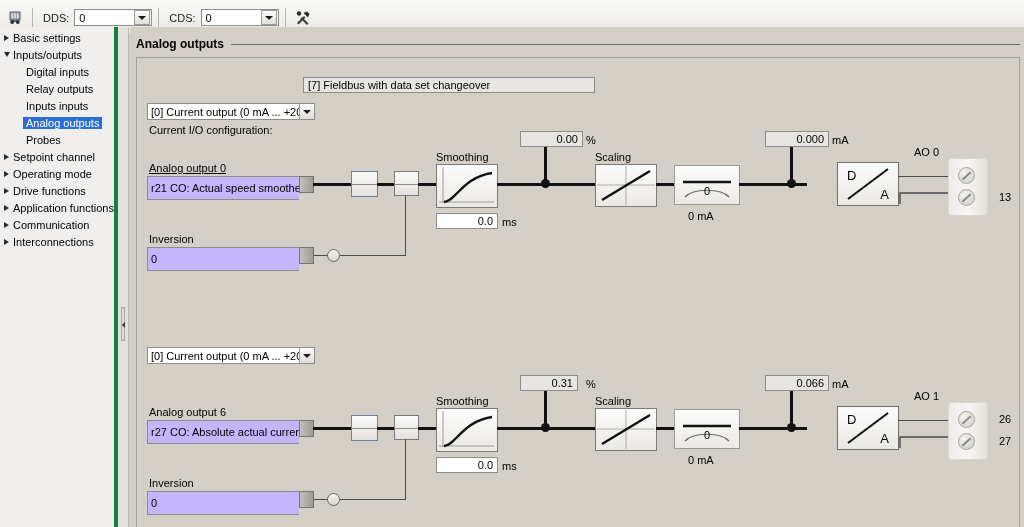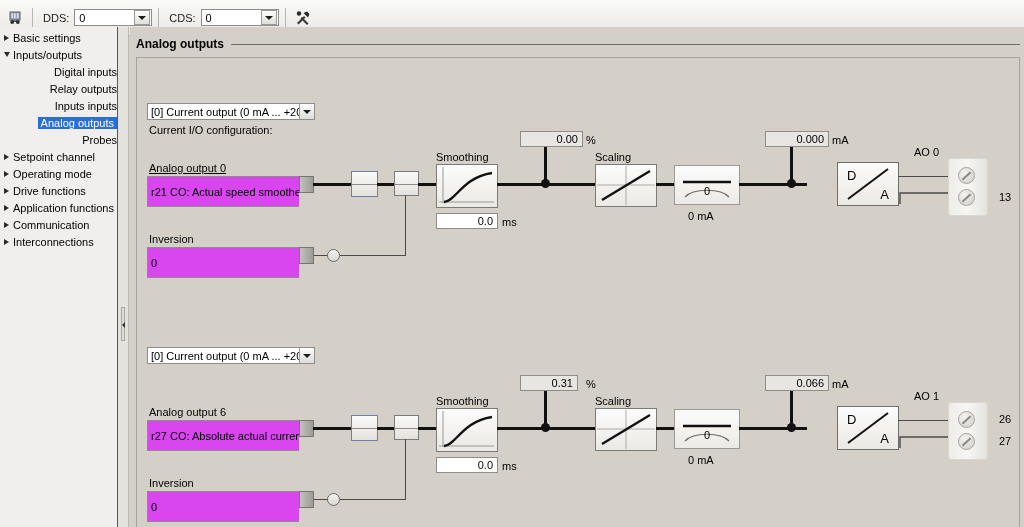--- a/index.html
+++ b/index.html
@@ -39,35 +39,35 @@
     background: linear-gradient(#fdfdfd, #dfdfd9);
     border: 1px solid #9a9a96;
     display: flex; align-items: center; justify-content: center;
   }
   .caret { width: 0; height: 0; border-left: 4px solid transparent;
            border-right: 4px solid transparent; border-top: 4px solid #1c1c1c; }
 
   
   #sidebar {
     position: absolute; left: 0; top: 27px; width: 118px; height: 500px;
-    background: #f0efed; border-right: 1px solid #15803d;
+    background: #f0efed; border-right: 4px solid #15803d;
     padding-top: 2px;
   }
   .tree-item {
     height: 17px; display: flex; align-items: center;
     font-size: 11px; white-space: nowrap; cursor: default;
   }
   .tree-item .tw {
     width: 13px; display: flex; align-items: center; justify-content: center;
   }
   .tri-right { width:0;height:0;border-top:3.5px solid transparent;
                border-bottom:3.5px solid transparent;border-left:5px solid #2b2b2b; }
   .tri-down  { width:0;height:0;border-left:3.5px solid transparent;
                border-right:3.5px solid transparent;border-top:5px solid #2b2b2b; }
-  .tree-item.child { padding-left: 26px; justify-content: flex-end; }
+  .tree-item.child { padding-left: 26px; }
   .tree-item.sel .lbl {
     background: #2a6fd6; color: #fff; padding: 0 3px; margin-left: -3px;
   }
 
   
   #splitter {
     position: absolute; left: 118px; top: 27px; width: 11px; height: 500px;
     background: #e4e2dd; border-right: 1px solid #bcbab5;
   }
   #splitter .grip {
@@ -122,22 +122,22 @@
     background: linear-gradient(#fdfdfd,#dedcd7);
     border-left: 1px solid #9a9a96;
     display:flex; align-items:center; justify-content:center;
   }
 
   
   .src {
     position: absolute; height: 17px; display: flex;
   }
   .src .txt {
-    background:#d946ef; border:1px solid #8f8d88; border-right:none;
-    height:31px; display:flex; align-items:center; padding-left:3px;
+    background:#c4b5fd; border:1px solid #8f8d88; border-right:none;
+    height:24px; display:flex; align-items:center; padding-left:3px;
     font-size:11px; white-space:nowrap; overflow:hidden;
   }
   .src .nub {
     width:15px; height:17px;
     background: linear-gradient(90deg,#c3c1bc,#9d9b96);
     border:1px solid #77756f;
   }
 
   
   .wire   { position:absolute; background:#111; }
@@ -314,20 +314,21 @@
   <div id="content">
 
     <div id="page-title-wrap">
       <span id="page-title">Analog outputs</span>
       <span class="title-rule"></span>
     </div>
 
     <div id="panel">
 
       <span class="lbl-static" style="left:12px; top:22px;margin-top:44px;">Current I/O configuration:</span>
+      <div class="ro-field" style="left:166px; top:19px; width:292px;">[7] Fieldbus with data set changeover</div>
 
       <div>
 
         <div class="combo" style="left:10px; top:45px; width:168px;">
           <span class="val">[0] Current output (0 mA ... +20</span>
           <span class="arrow">
               <i class="caret"></i>
             </span>
         </div>
 

